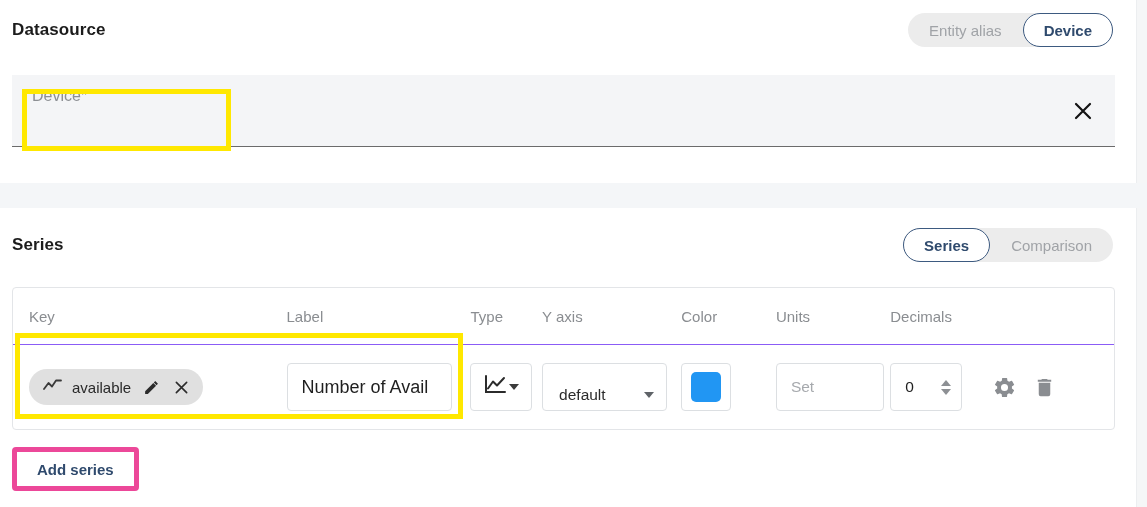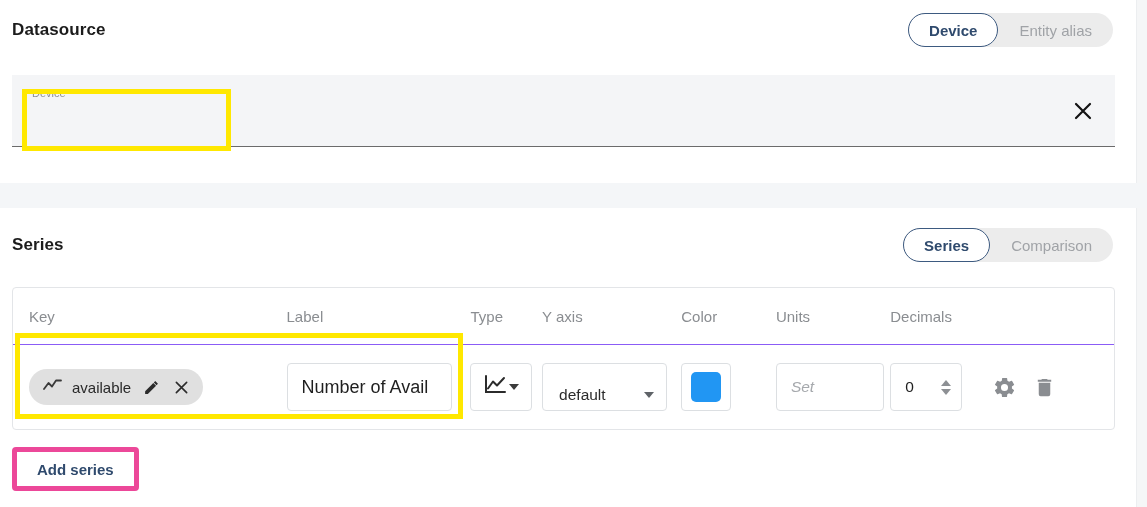--- a/index.html
+++ b/index.html
@@ -95,21 +95,21 @@
     top: 75px;
     height: 72px;
     background: #f4f5f7;
     border-bottom: 1px solid #6b6b6b;
     box-sizing: border-box;
   }
   .ds-label {
     position: absolute;
     left: 20px;
     top: 12px;
-    font-size: 11px;
+    font-size: 16px;
     color: #8c8f93;
   }
   .ds-value {
     position: absolute;
     left: 20px;
     top: 30px;
     font-size: 19px;
     color: #161616;
   }
   .ds-clear {
@@ -219,21 +219,20 @@
   }
   .color-swatch {
     width: 30px; height: 30px;
     border-radius: 5px;
   }
   .units-input {
     width: 108px;
     padding: 4px 14px;
     font-size: 15.5px;
     color: #a6a9ad;
-    font-style: italic;
   }
   .dec-input {
     width: 72px;
     padding: 0 6px 0 14px;
     justify-content: space-between;
     font-size: 15.5px;
     color: #1f1f1f;
     cursor: text;
   }
   .spinner {
@@ -310,22 +309,22 @@
 
 <div class="right-rail"></div>
 
 <div class="section">
 
   <div class="sec-header" style="top:0;">
     <span class="sec-title">Datasource</span>
   </div>
 
   <div class="toggle-group" style="top:13px; right:34px;">
+    <div class="toggle-btn unselected">Entity alias</div>
     <div class="toggle-btn selected">Device</div>
-    <div class="toggle-btn unselected">Entity alias</div>
   </div>
 
   <div class="ds-field">
     <span class="ds-label">Device*</span>
     <span class="ds-clear">
       <svg width="22" height="22" viewBox="0 0 22 22" aria-hidden="true">
         <path d="M4 4 L18 18 M18 4 L4 18" stroke="#141414" stroke-width="2.2" stroke-linecap="round"></path>
       </svg>
     </span>
   </div>

